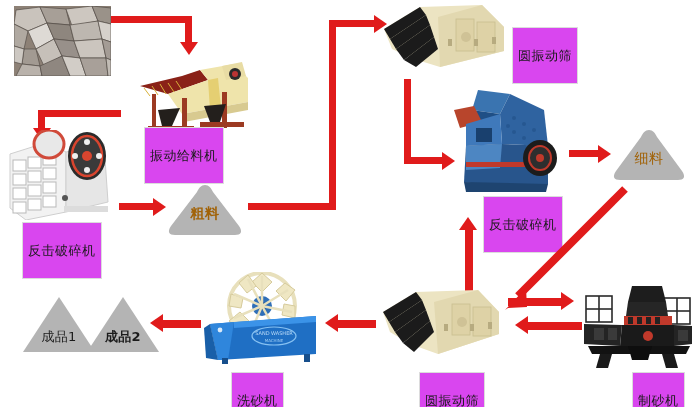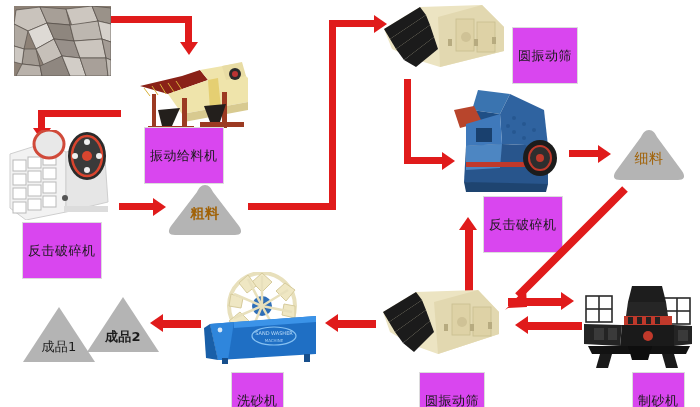--- a/index.html
+++ b/index.html
@@ -321,21 +321,21 @@
       <rect x="100" y="82" width="6" height="8" fill="#174f8c"></rect>
       <rect x="18" y="86" width="6" height="6" fill="#174f8c"></rect>
       <circle cx="16" cy="58" r="2.4" fill="#d9e9f8"></circle>
     </svg>
   </div>
   <div class="label" style="left:231px;top:372px;">洗砂机</div>
 
   <div class="seg" style="left:163px;top:320px;width:38px;height:8px;"></div>
   <div class="ah ah-l" style="left:150px;top:314px;"></div>
 
-  <div class="tri" style="left:23px;top:307px;width:72px;height:55px;">
+  <div class="tri" style="left:23px;top:297px;width:72px;height:55px;">
     <span class="tshape"></span>
     <span class="ttxt">成品1</span>
   </div>
 
   <div class="tri" style="left:87px;top:297px;width:72px;height:55px;font-weight:bold;">
     <span class="tshape"></span>
     <span class="ttxt">成品2</span>
   </div>
 
 </div>

